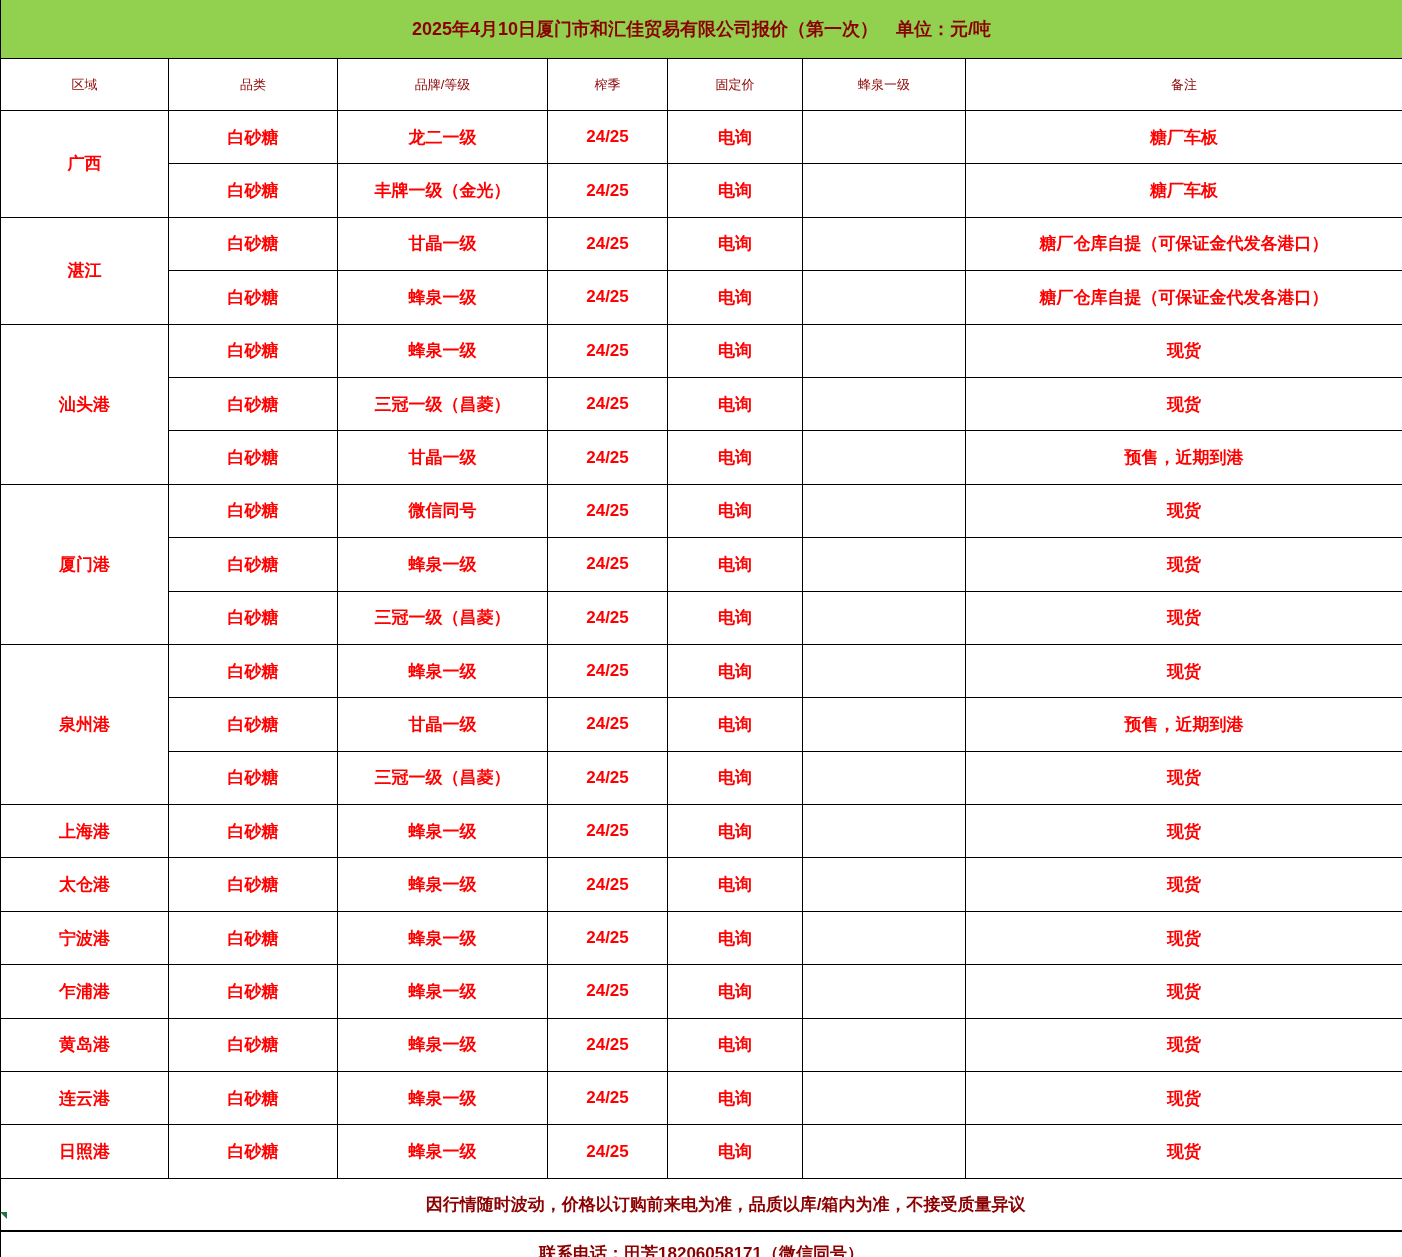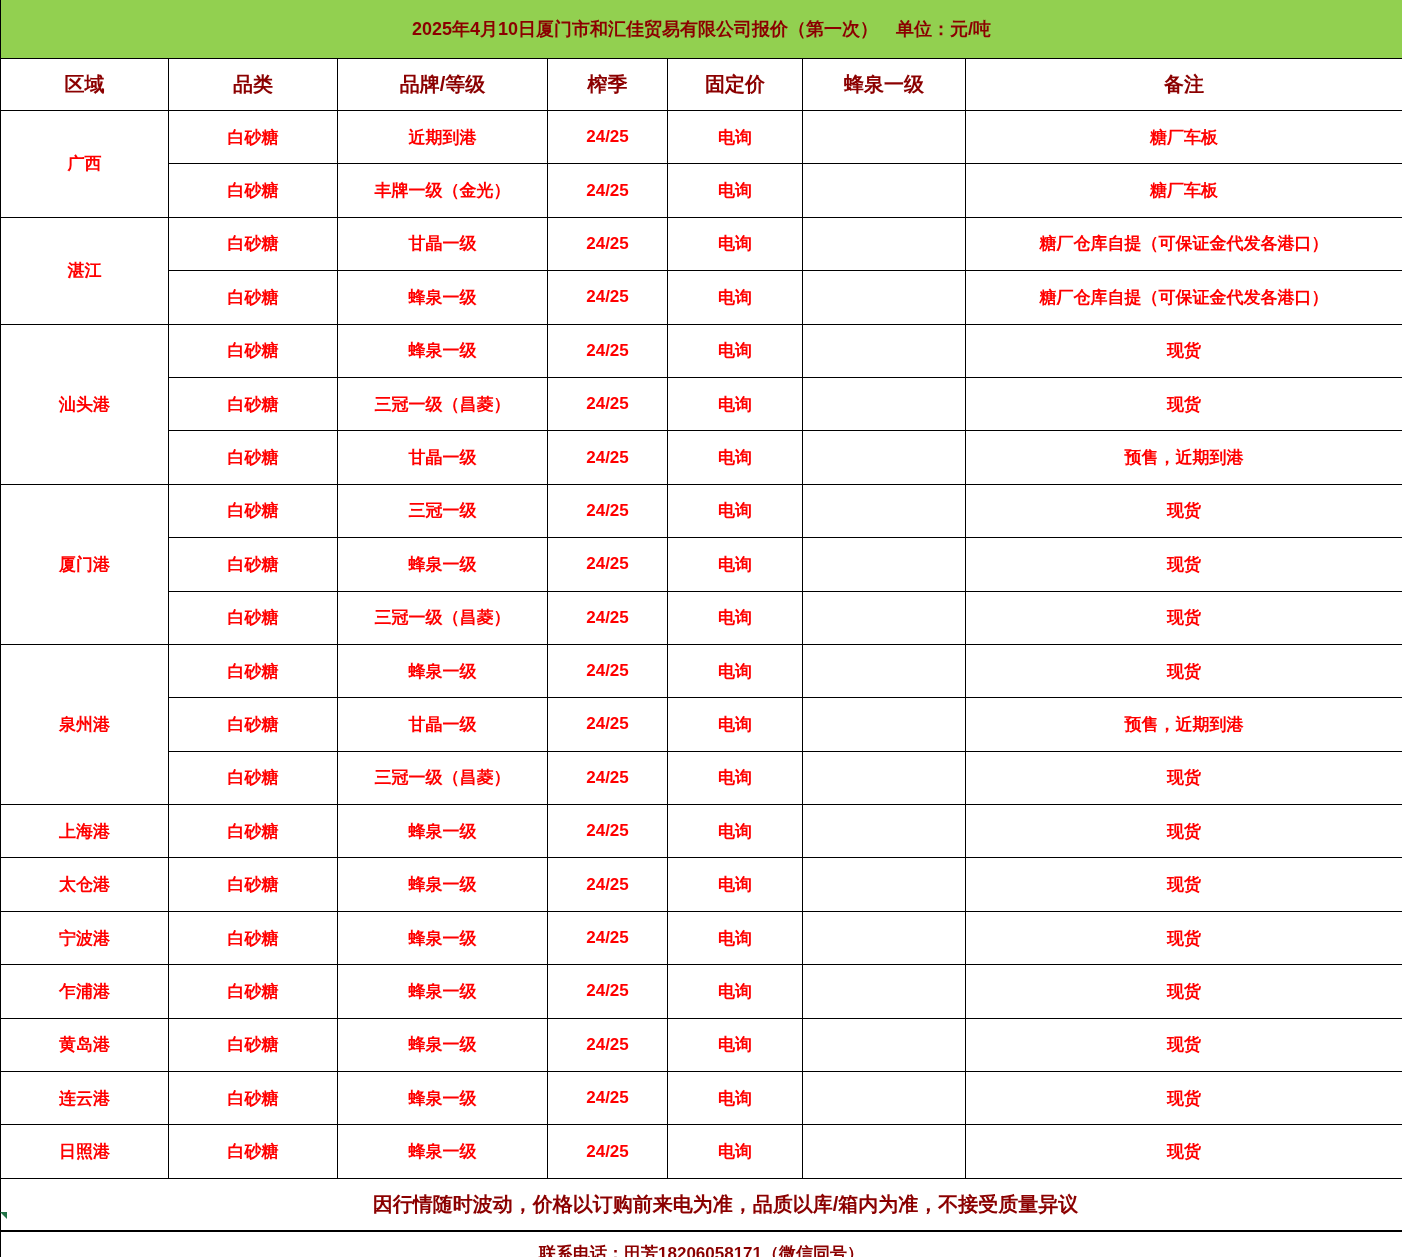--- a/index.html
+++ b/index.html
@@ -34,37 +34,37 @@
     color: #8B0000;
     font-size: 18px;
     font-weight: bold;
     border: 1px solid #000000;
     border-top: none;
   }
   tr.header-row th {
     height: 51px;
     background: #ffffff;
     color: #8B0000;
-    font-size: 20px;
-    font-weight: bold;
+    font-size: 13px;
+    font-weight: normal;
   }
   tbody.data-body td {
     height: 52.4px;
     color: #FF0000;
     font-size: 17px;
     font-weight: bold;
     background: #ffffff;
   }
   tbody.data-body td.region {
     color: #FF0000;
   }
   tr.note-row td {
     height: 51px;
     color: #8B0000;
-    font-size: 20px;
+    font-size: 17px;
     font-weight: bold;
     background: #ffffff;
     padding-left: 48px;
   }
   tr.contact-row td {
     height: 43px;
     color: #8B0000;
     font-size: 17px;
     font-weight: bold;
     background: #ffffff;
@@ -106,21 +106,21 @@
           <th>榨季</th>
           <th>固定价</th>
           <th>蜂泉一级</th>
           <th>备注</th>
         </tr>
     </thead>
     <tbody class="data-body">
         <tr>
           <td rowspan="2" class="region">广西</td>
           <td>白砂糖</td>
-          <td>近期到港</td>
+          <td>龙二一级</td>
           <td>24/25</td>
           <td>电询</td>
           <td></td>
           <td>糖厂车板</td>
         </tr>
         <tr>
           <td>白砂糖</td>
           <td>丰牌一级（金光）</td>
           <td>24/25</td>
           <td>电询</td>
@@ -165,21 +165,21 @@
           <td>白砂糖</td>
           <td>甘晶一级</td>
           <td>24/25</td>
           <td>电询</td>
           <td></td>
           <td>预售，近期到港</td>
         </tr>
         <tr>
           <td rowspan="3" class="region">厦门港</td>
           <td>白砂糖</td>
-          <td>三冠一级</td>
+          <td>微信同号</td>
           <td>24/25</td>
           <td>电询</td>
           <td></td>
           <td>现货</td>
         </tr>
         <tr>
           <td>白砂糖</td>
           <td>蜂泉一级</td>
           <td>24/25</td>
           <td>电询</td>

